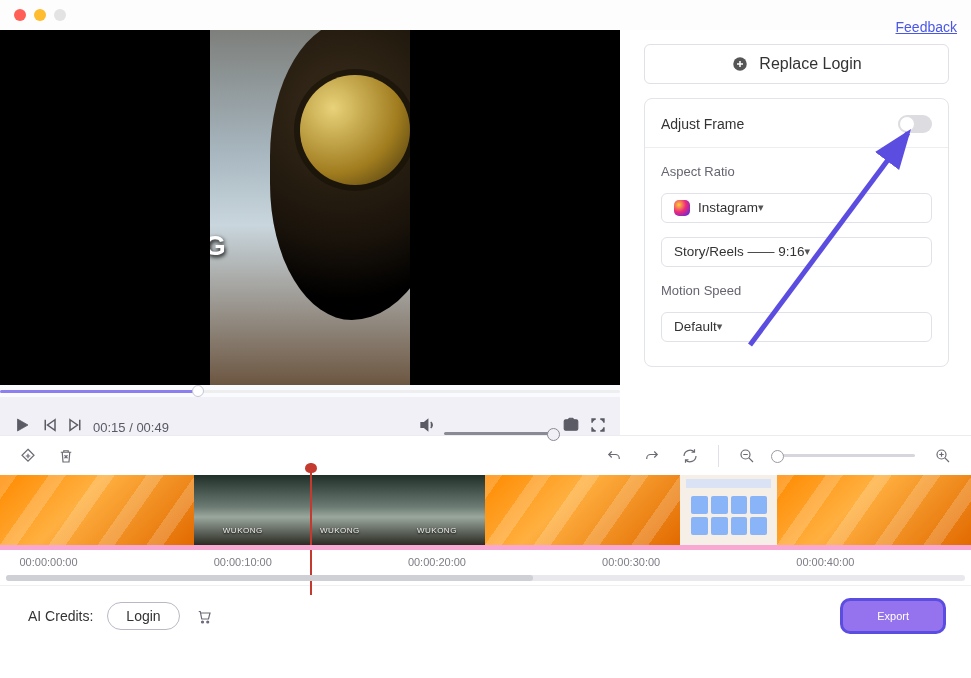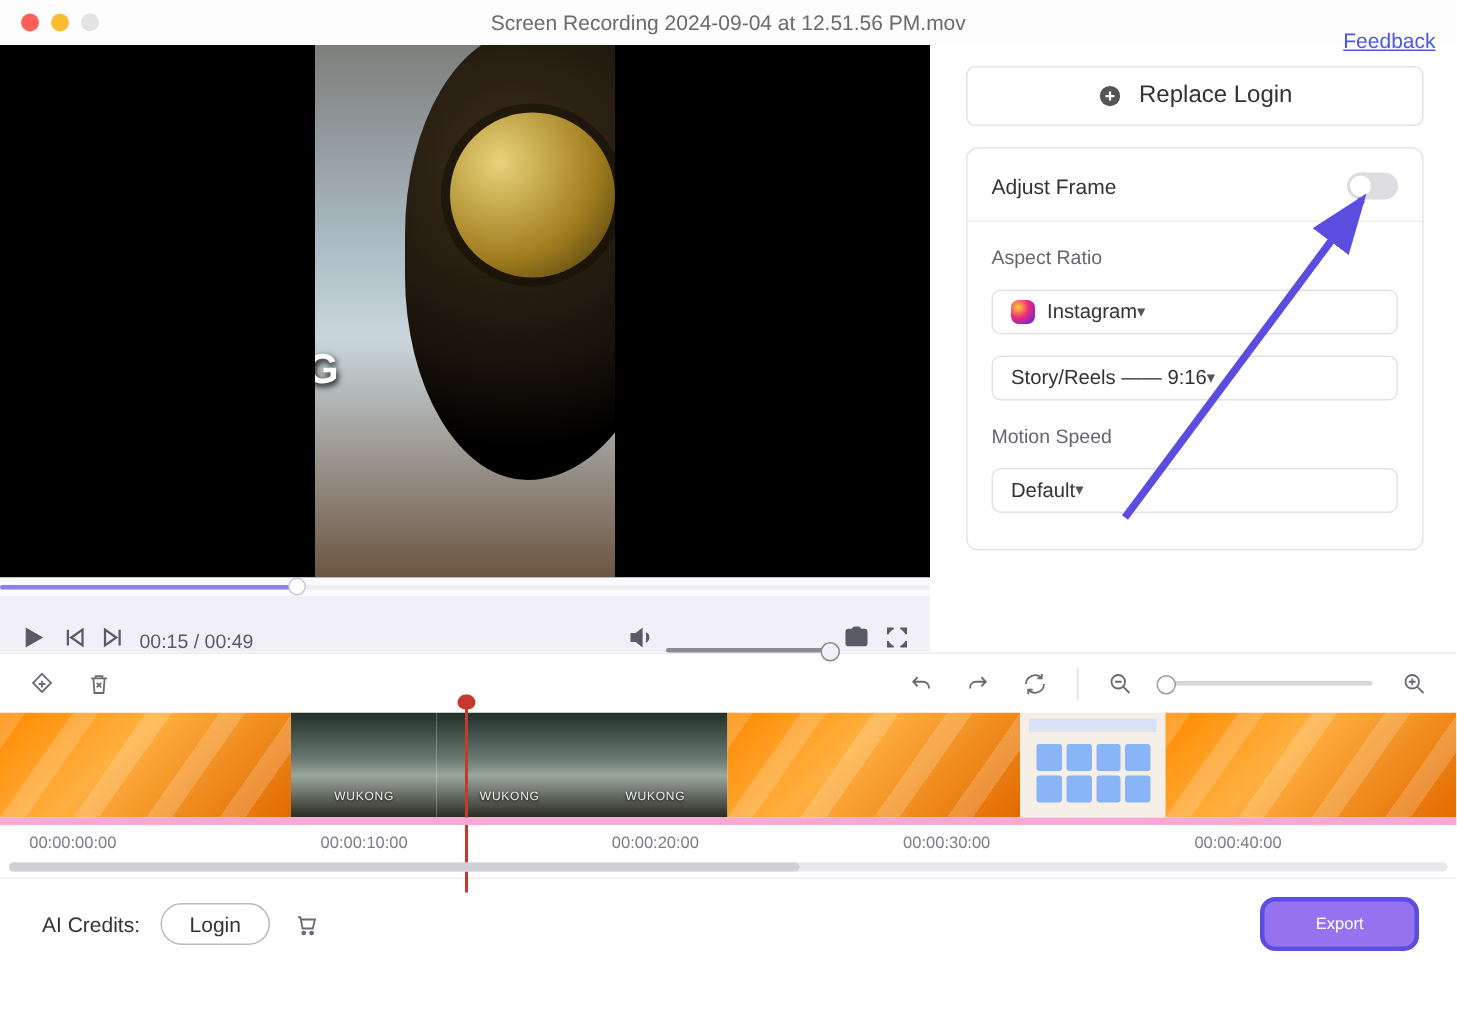--- a/index.html
+++ b/index.html
@@ -96,21 +96,20 @@
 </style>
 </head>
 <body>
 
 <div class="titlebar">
   <div class="traffic">
     <div class="tdot t-close"></div>
     <div class="tdot t-min"></div>
     <div class="tdot t-max"></div>
   </div>
-  <div class="title">Screen Recording 2024-09-04 at 12.51.56 PM.mov</div>
   <a class="feedback">Feedback</a>
 </div>
 
 <div class="main">
   <div class="videocol">
     <div class="videoarea">
       <div class="videoframe">
         <div class="vf-subject"></div>
         <div class="vf-gold"></div>
         <div class="vf-text">G</div>

